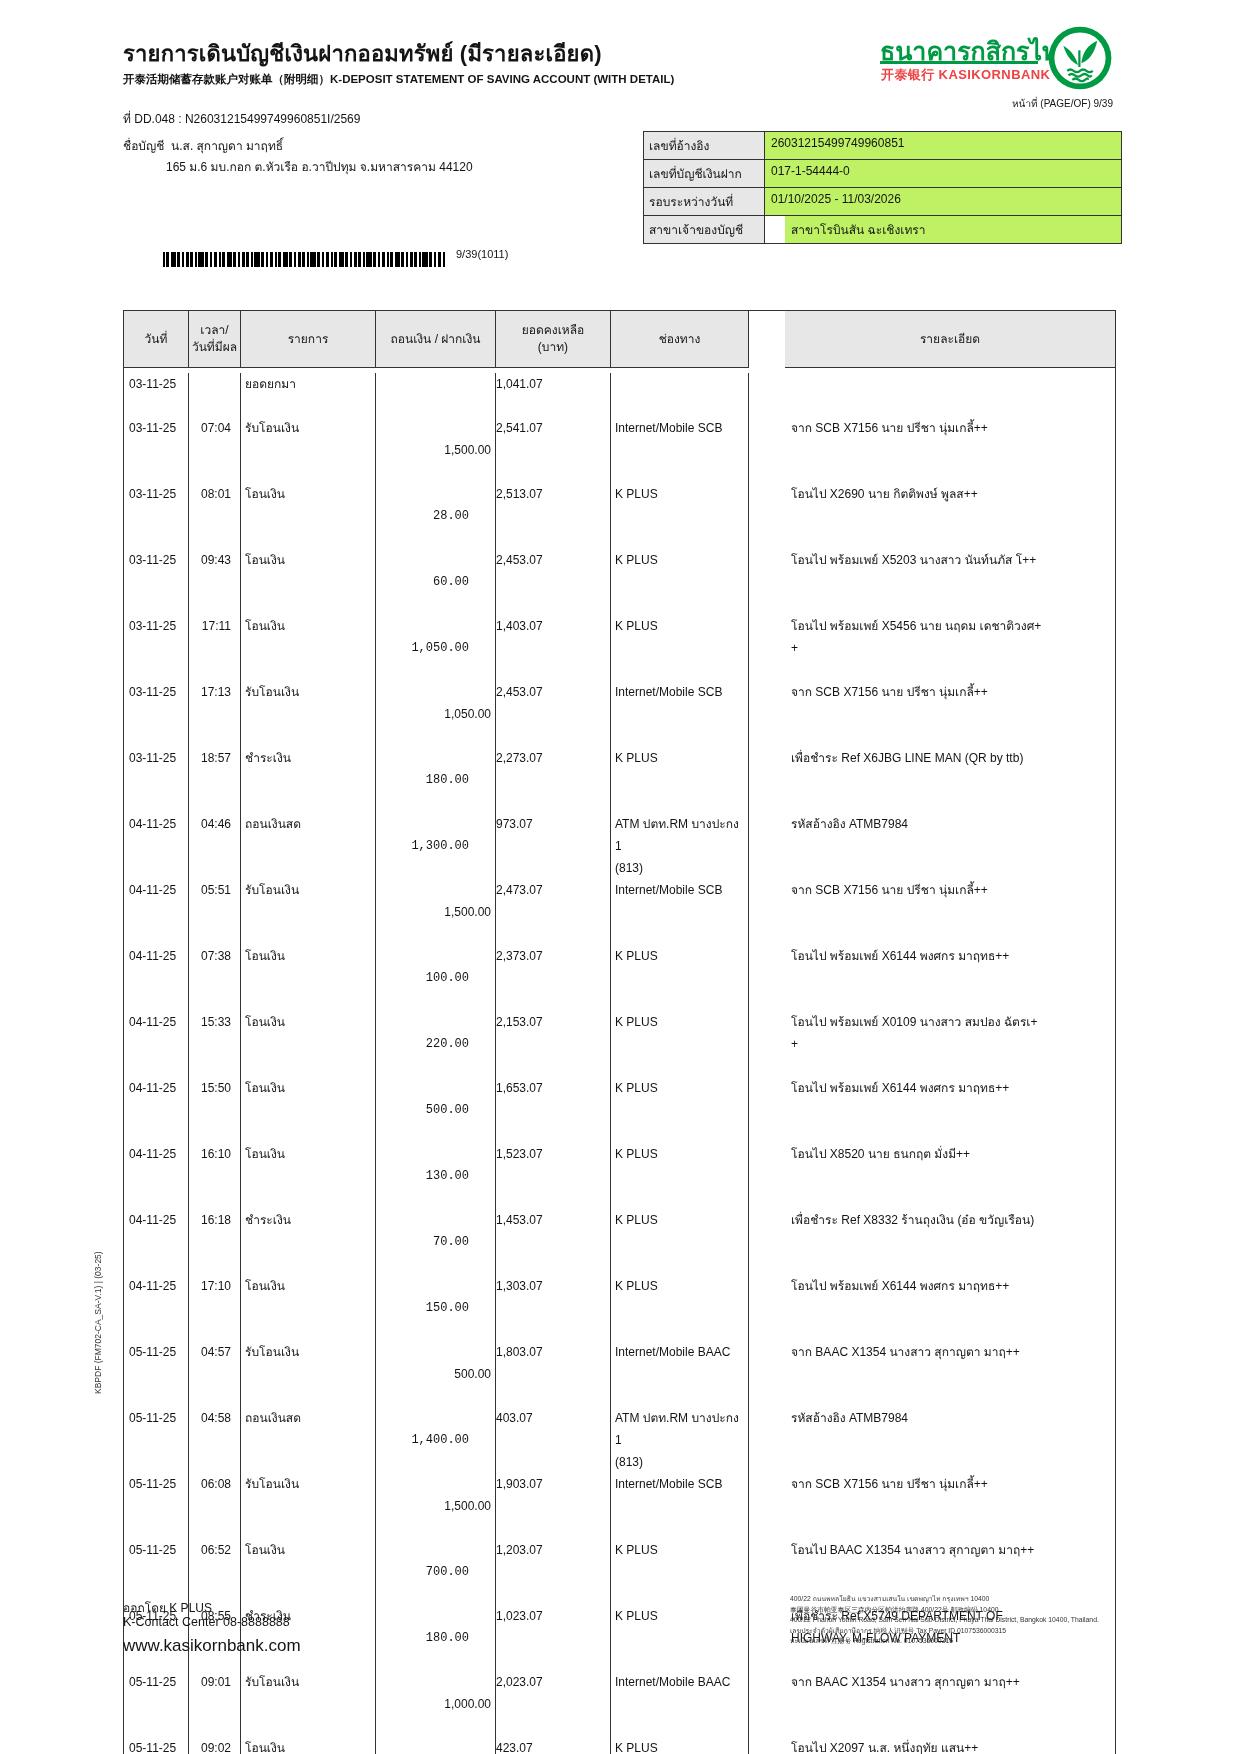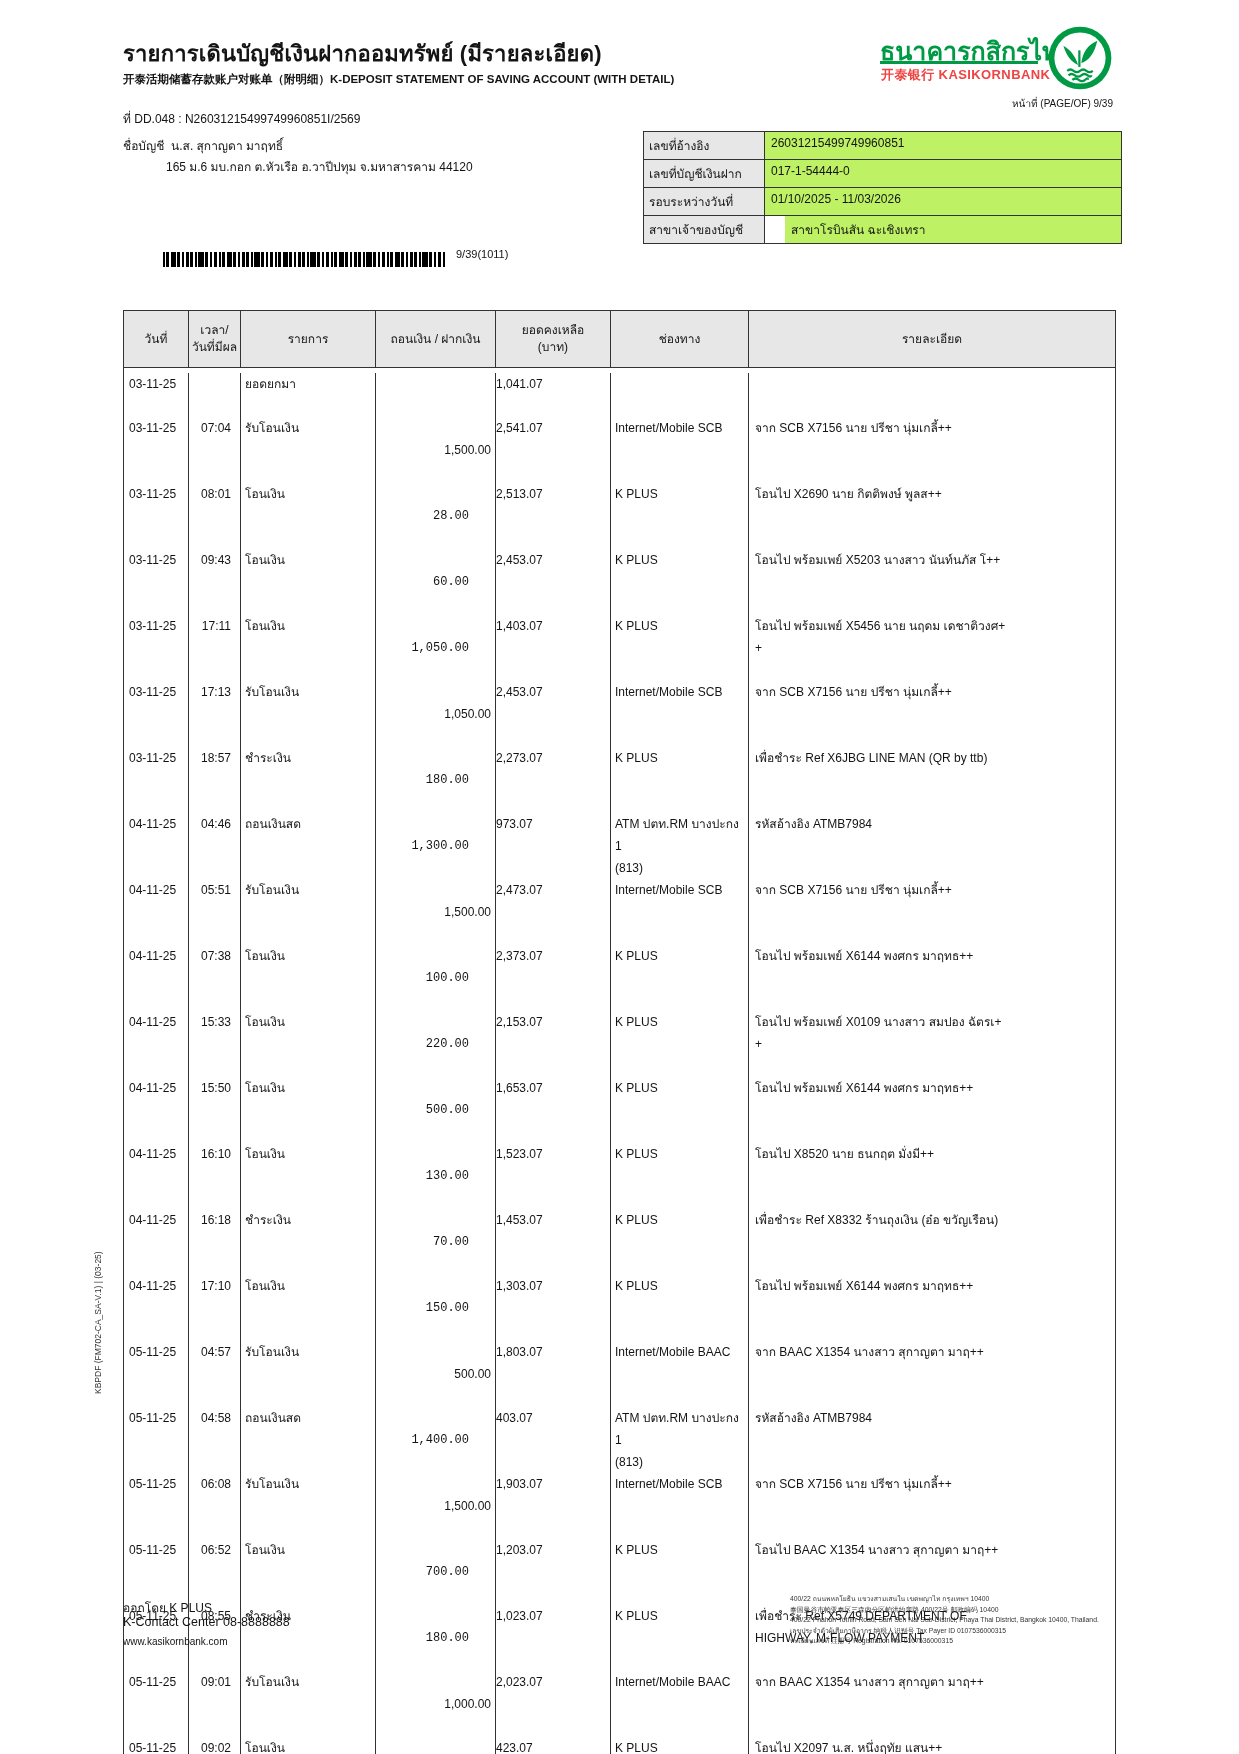--- a/index.html
+++ b/index.html
@@ -29,39 +29,39 @@
   .barcode { position:absolute; left:163px; top:252px; width:283px; height:15px;
     background-image:
       repeating-linear-gradient(90deg,#000 0 2px,rgba(0,0,0,0) 2px 5px,#000 5px 6px,rgba(0,0,0,0) 6px 9px,#000 9px 12px,rgba(0,0,0,0) 12px 14px),
       repeating-linear-gradient(90deg,#000 0 1px,#fff 1px 3px,#000 3px 5px,#fff 5px 8px);
   }
   .barcode-caption { position:absolute; left:456px; top:248px; font-size:11px; }
   
   .txn-table { position:absolute; left:123px; top:310px; width:991px; border:1px solid #333; }
   .tr { display:grid; grid-template-columns:65px 52px 135px 120px 115px 138px 1fr; }
   .td { border-right:1px solid #333; font-size:12px; line-height:22px; white-space:pre-line; overflow:hidden; }
-  .td:last-child { border-right:none; }
+  .td:last-child { border-right:none;margin-left:36px; }
   .thead .td { background:#e7e7e7; border-bottom:1px solid #333; min-height:56px;
     display:flex; align-items:center; justify-content:center; text-align:center; line-height:17px; }
   .tbody { padding:5px 0 8px 0; }
   .c-date { padding-left:5px; }
   .c-time { text-align:right; padding-right:9px; }
   .c-type { padding-left:4px; }
   .c-amount { text-align:right; }
   .c-amount .wd { display:block; padding-right:26px;font-family:Liberation Mono, monospace; }
   .c-amount .dep { display:block; padding-right:4px; }
   .c-balance { text-align:left; padding-right:12px; }
   .c-channel { padding-left:4px; }
   .c-detail { padding-left:6px; }
   
   .form-code { position:absolute; left:93px; top:1394px; font-size:8.5px; color:#333;
     transform:rotate(-90deg); transform-origin:left top; white-space:nowrap; width:140px; }
   .issued-by { position:absolute; left:123px; top:1598px; font-size:12px; }
   .contact { position:absolute; left:123px; top:1615px; font-size:12.5px; }
-  .website { position:absolute; left:123px; top:1636px; font-size:10px; }
+  .website { position:absolute; left:123px; top:1636px; font-size:17px; }
   .addr-block { position:absolute; left:790px; top:1594px; width:330px; font-size:6.8px; line-height:1.55; color:#333; }
   .addr-block div { white-space:nowrap; overflow:hidden; }
 </style>
 </head>
 <body>
 
 <div class="page">
 
   <div class="doc-title">รายการเดินบัญชีเงินฝากออมทรัพย์ (มีรายละเอียด)</div>
   <div class="doc-subtitle">开泰活期储蓄存款账户对账单（附明细）K-DEPOSIT STATEMENT OF SAVING ACCOUNT (WITH DETAIL)</div>

